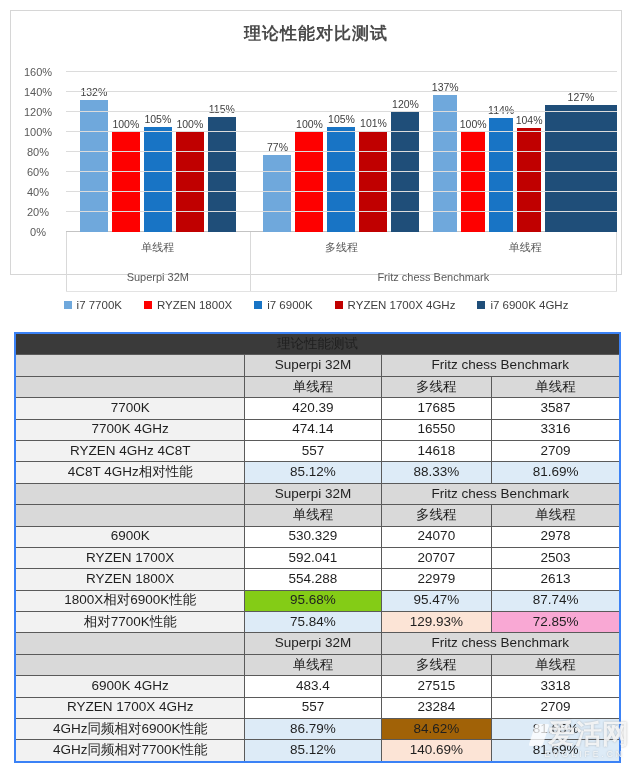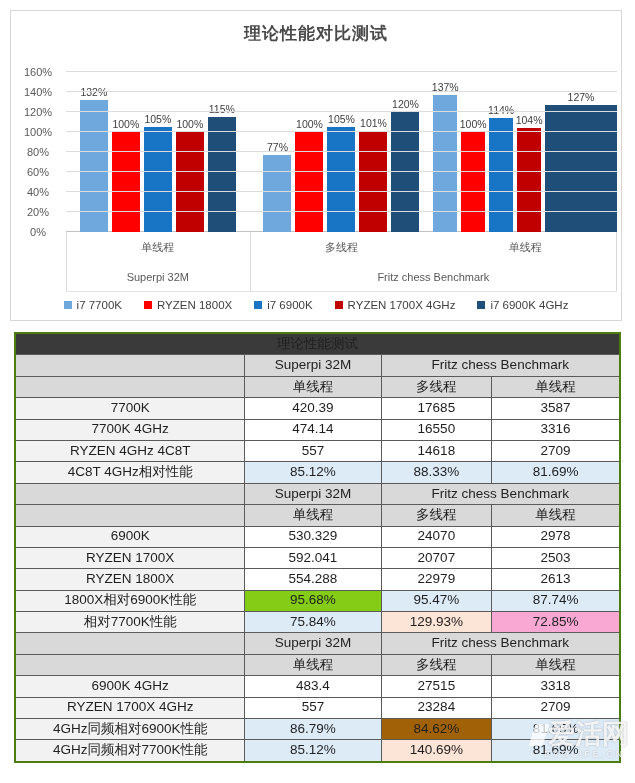--- a/index.html
+++ b/index.html
@@ -4,21 +4,21 @@
 <style>
   html,body{margin:0;padding:0;}
   body{
     width:635px;height:783px;position:relative;overflow:hidden;
     background:#ffffff;
     font-family:"Liberation Sans","DejaVu Sans",sans-serif;
   }
 
   
   #chart-box{
-    position:absolute;left:10px;top:10px;width:612px;height:311px;
+    position:absolute;left:10px;top:10px;width:612px;height:265px;
     background:#ffffff;border:1px solid #d6d6d6;box-sizing:border-box;
   }
   #chart-title{
     position:absolute;top:11px;left:0;right:0;text-align:center;
     font-size:17px;font-weight:bold;color:#4a4a4a;letter-spacing:1px;
   }
   #plot{
     position:absolute;left:55px;top:61px;width:551px;height:160px;
   }
   .gridline{position:absolute;left:0;right:0;height:1px;background:#dcdcdc;}
@@ -50,21 +50,21 @@
     justify-content:center;align-items:center;gap:22px;
   }
   .legend-item{display:flex;align-items:center;gap:5px;}
   .legend-swatch{width:8px;height:8px;display:inline-block;}
   .legend-label{font-size:11.5px;color:#3f3f3f;white-space:nowrap;}
 
   
   #perf-table{
     position:absolute;left:14px;top:332px;width:607px;
     border-collapse:collapse;table-layout:fixed;
-    border:2px solid #4d7c0f;
+    border:2px solid #3b82f6;
   }
   #perf-table td{
     border:1px solid #5a5a5a;
     height:20.4px;padding:0 3px;text-align:center;vertical-align:middle;
     font-size:13.5px;color:#1f1f1f;line-height:1.1;
     overflow:hidden;white-space:nowrap;
   }
   #perf-table col.c1{width:38%;}
   #perf-table col.c2{width:22.5%;}
   #perf-table col.c3{width:18.3%;}

